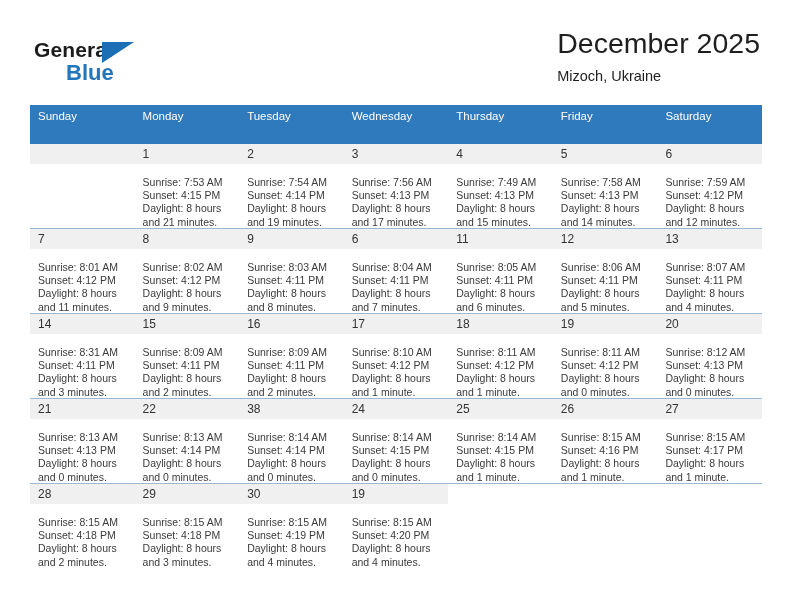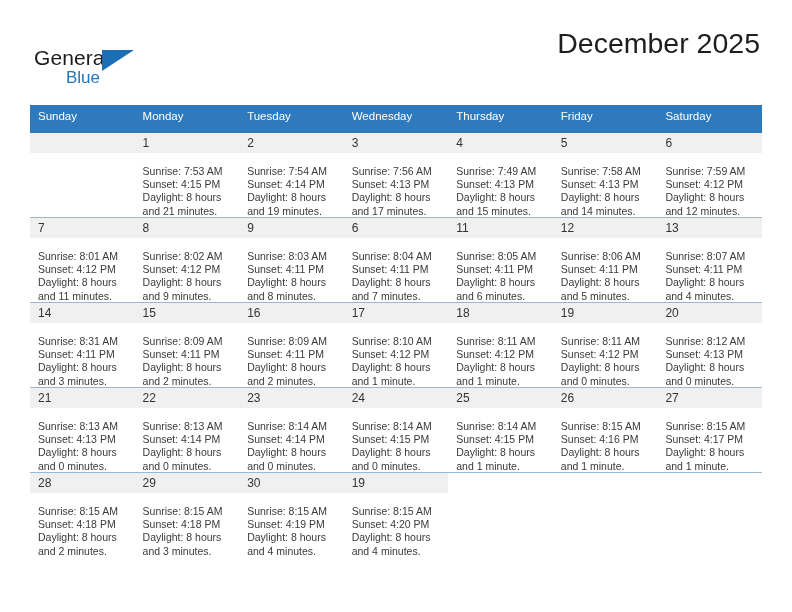--- a/index.html
+++ b/index.html
@@ -25,38 +25,39 @@
   .header {
     position: absolute;
     left: 30px;
     top: 26px;
     right: 30px;
     height: 76px;
   }
   .brand {
     position: absolute;
     left: 4px;
-    top: 20px;
+    top: 12px;
     width: 240px;
     height: 62px;
+    font-weight: bold;
   }
   .brand-general {
     position: absolute;
     left: 0;
     top: 0;
     font-size: 21px;
     letter-spacing: .1px;
     color: #1b1b1b;
     font-family: "Liberation Sans", sans-serif;
   }
   .brand-blue {
     position: absolute;
     left: 32px;
     top: 22px;
-    font-size: 17px;
+    font-size: 22px;
     color: #2176bd;
     font-family: "Liberation Sans", sans-serif;
   }
   .brand-triangle {
     position: absolute;
     left: 68px;
     top: 4px;
     width: 0;
     height: 0;
     border-left: 32px solid #1c6fb5;
@@ -92,21 +93,21 @@
     width: 732px;
     border-collapse: collapse;
     table-layout: fixed;
   }
   .calendar th {
     background: #2f79bd;
     color: #ffffff;
     font-size: 11.5px;
     font-weight: normal;
     text-align: left;
-    padding: 5px 0 11px 8px;
+    padding: 5px 0 22px 8px;
     height: 11px;
     border: none;
   }
   .calendar td {
     vertical-align: top;
     padding: 0;
     border: none;
     width: 104.5px;
   }
   .week-row > td {
@@ -151,20 +152,21 @@
   <div class="header">
 
     <div class="brand">
       <span class="brand-general">General</span>
       <span class="brand-triangle"></span>
       <span class="brand-blue">Blue</span>
     </div>
 
     <div class="title-block">
       <div class="cal-title">December 2025</div>
+      <div class="cal-subtitle">Mizoch, Ukraine</div>
     </div>
 
   </div>
 
   <table class="calendar">
     <thead>
       <tr id="weekday-header-row">
           <th>Sunday</th>
           <th>Monday</th>
           <th>Tuesday</th>
@@ -424,21 +426,21 @@
               <div class="details">
                 <div>Sunrise: 8:13 AM</div>
                 <div>Sunset: 4:14 PM</div>
                 <div>Daylight: 8 hours</div>
                 <div>and 0 minutes.</div>
               </div>
             </div>
           </td>
           <td>
             <div class="cell">
-              <div class="daynum">23</div>
+              <div class="daynum">38</div>
               <div class="details">
                 <div>Sunrise: 8:14 AM</div>
                 <div>Sunset: 4:14 PM</div>
                 <div>Daylight: 8 hours</div>
                 <div>and 0 minutes.</div>
               </div>
             </div>
           </td>
           <td>
             <div class="cell">

